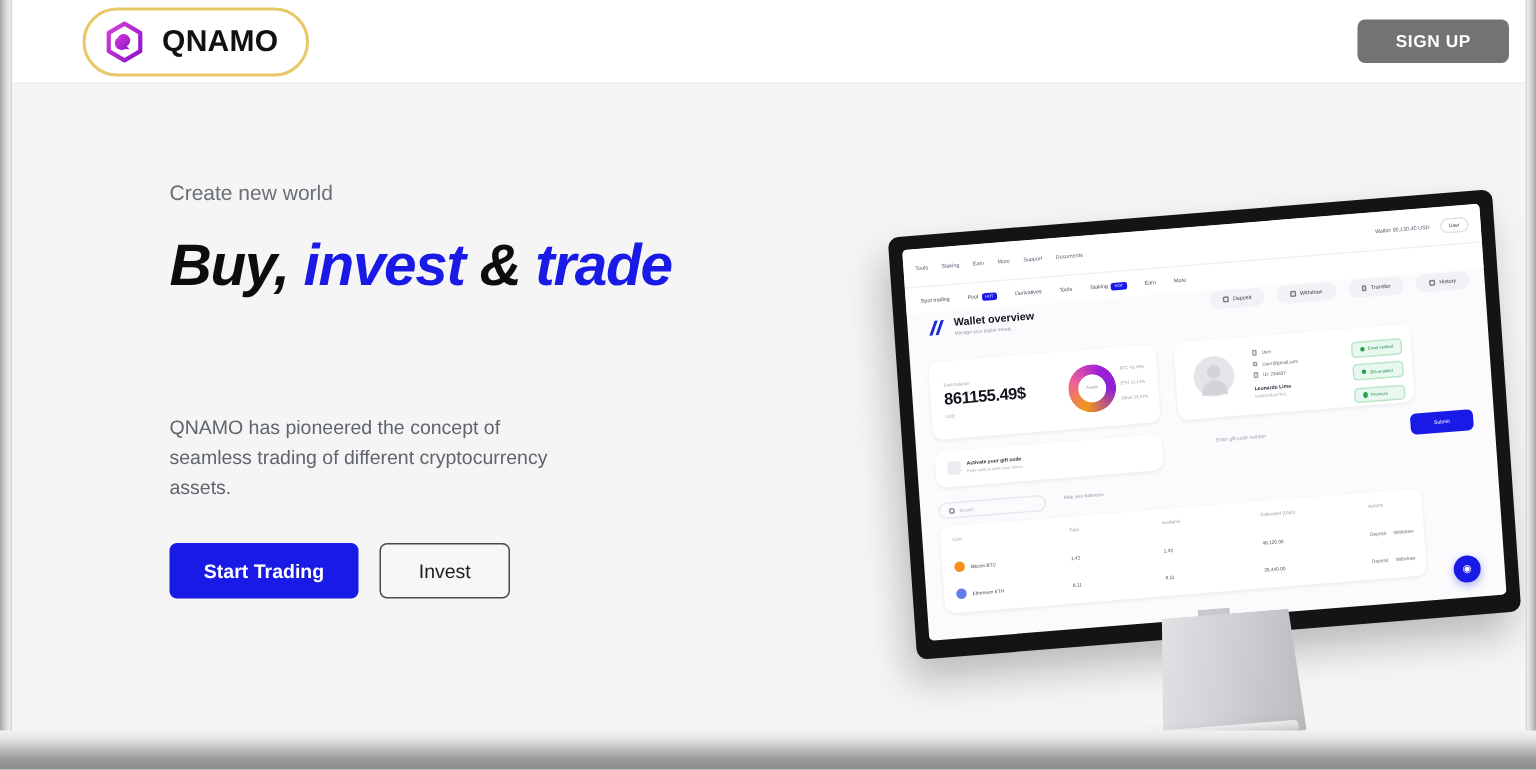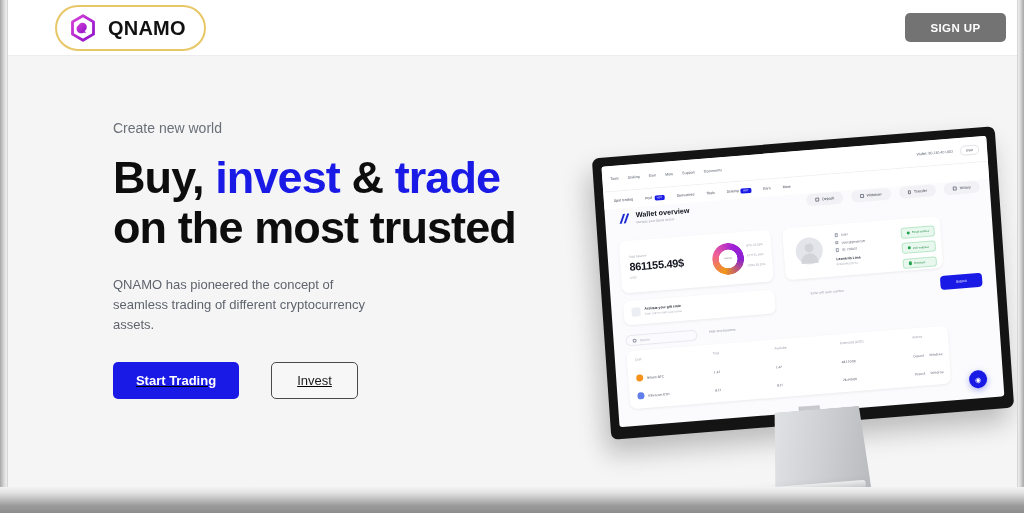--- a/index.html
+++ b/index.html
@@ -146,39 +146,39 @@
     top: 64px;
     width: 470px;
     margin-left: 48px;
   }
   .eyebrow {
     font-size: 14px;
     color: #6a6f78;
     margin-bottom: 17px;
   }
   .headline {
-    font-size: 45px;
+    font-size: 39px;
     line-height: 50px;
     font-weight: bold;
     color: #0d0d0d;
     letter-spacing: -0.9px;
+    font-style: italic;
   }
   .hl-blue { color: #1a1ae6; }
   .hero-sub {
     margin-top: 22px;
     font-size: 13px;
     line-height: 20px;
     color: #5f646d;
     width: 268px;
   }
   .hero-ctas {
     margin-top: 27px;
     display: flex;
-    gap: 32px;
-    text-decoration: underline;
+    gap: 14px;
   }
   .btn-primary {
     width: 126px; height: 37px;
     background: #1a1ae6;
     color: #fff;
     border: none;
     border-radius: 5px;
     font-size: 13px;
     font-weight: bold;
     font-family: "Liberation Sans", sans-serif;
@@ -390,21 +390,21 @@
     <div class="hero">
 
       <div class="hero-copy">
         <div class="eyebrow">Create new world</div>
 
         <h1 class="headline">
           <span>Buy,</span>
           <span class="hl-blue">invest</span>
           <span>&amp;</span>
           <span class="hl-blue">trade</span><br>
-          <span>on the most trusted</span><br>
+          <br>
         </h1>
 
         <p class="hero-sub">QNAMO has pioneered the concept of seamless trading of different cryptocurrency assets.</p>
 
         <div class="hero-ctas">
           <button class="btn-primary">Start Trading</button>
           <button class="btn-outline">Invest</button>
         </div>
       </div>
 

